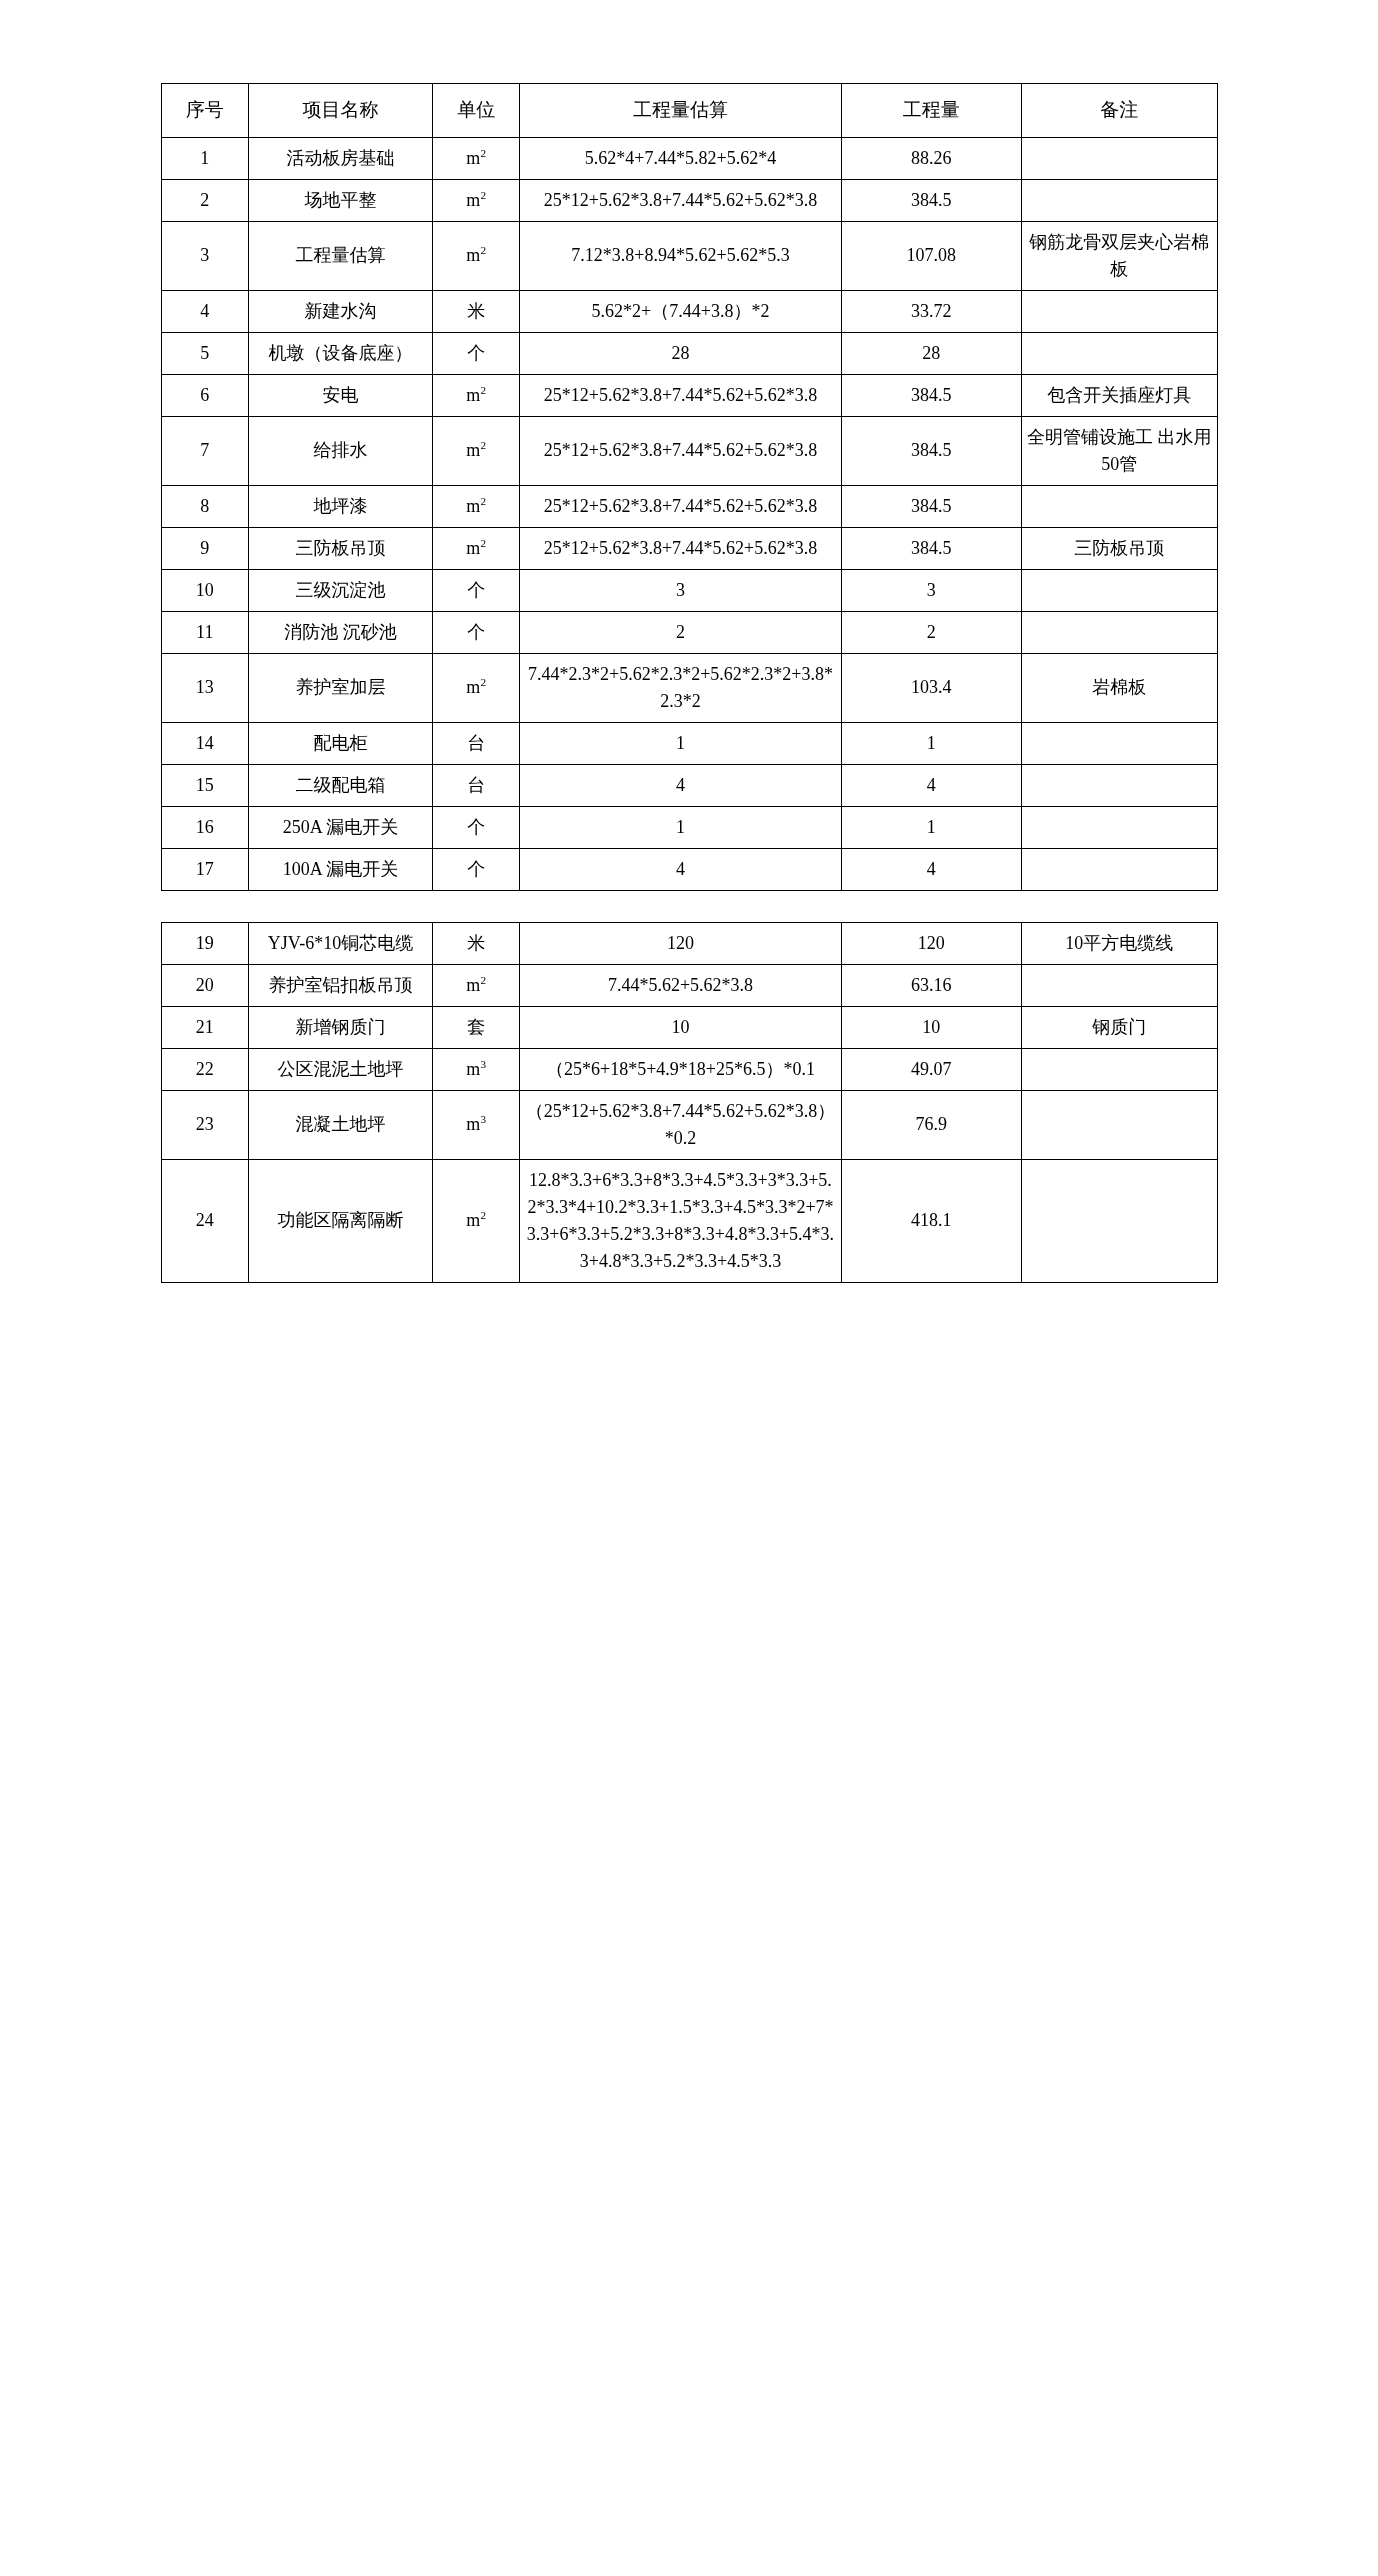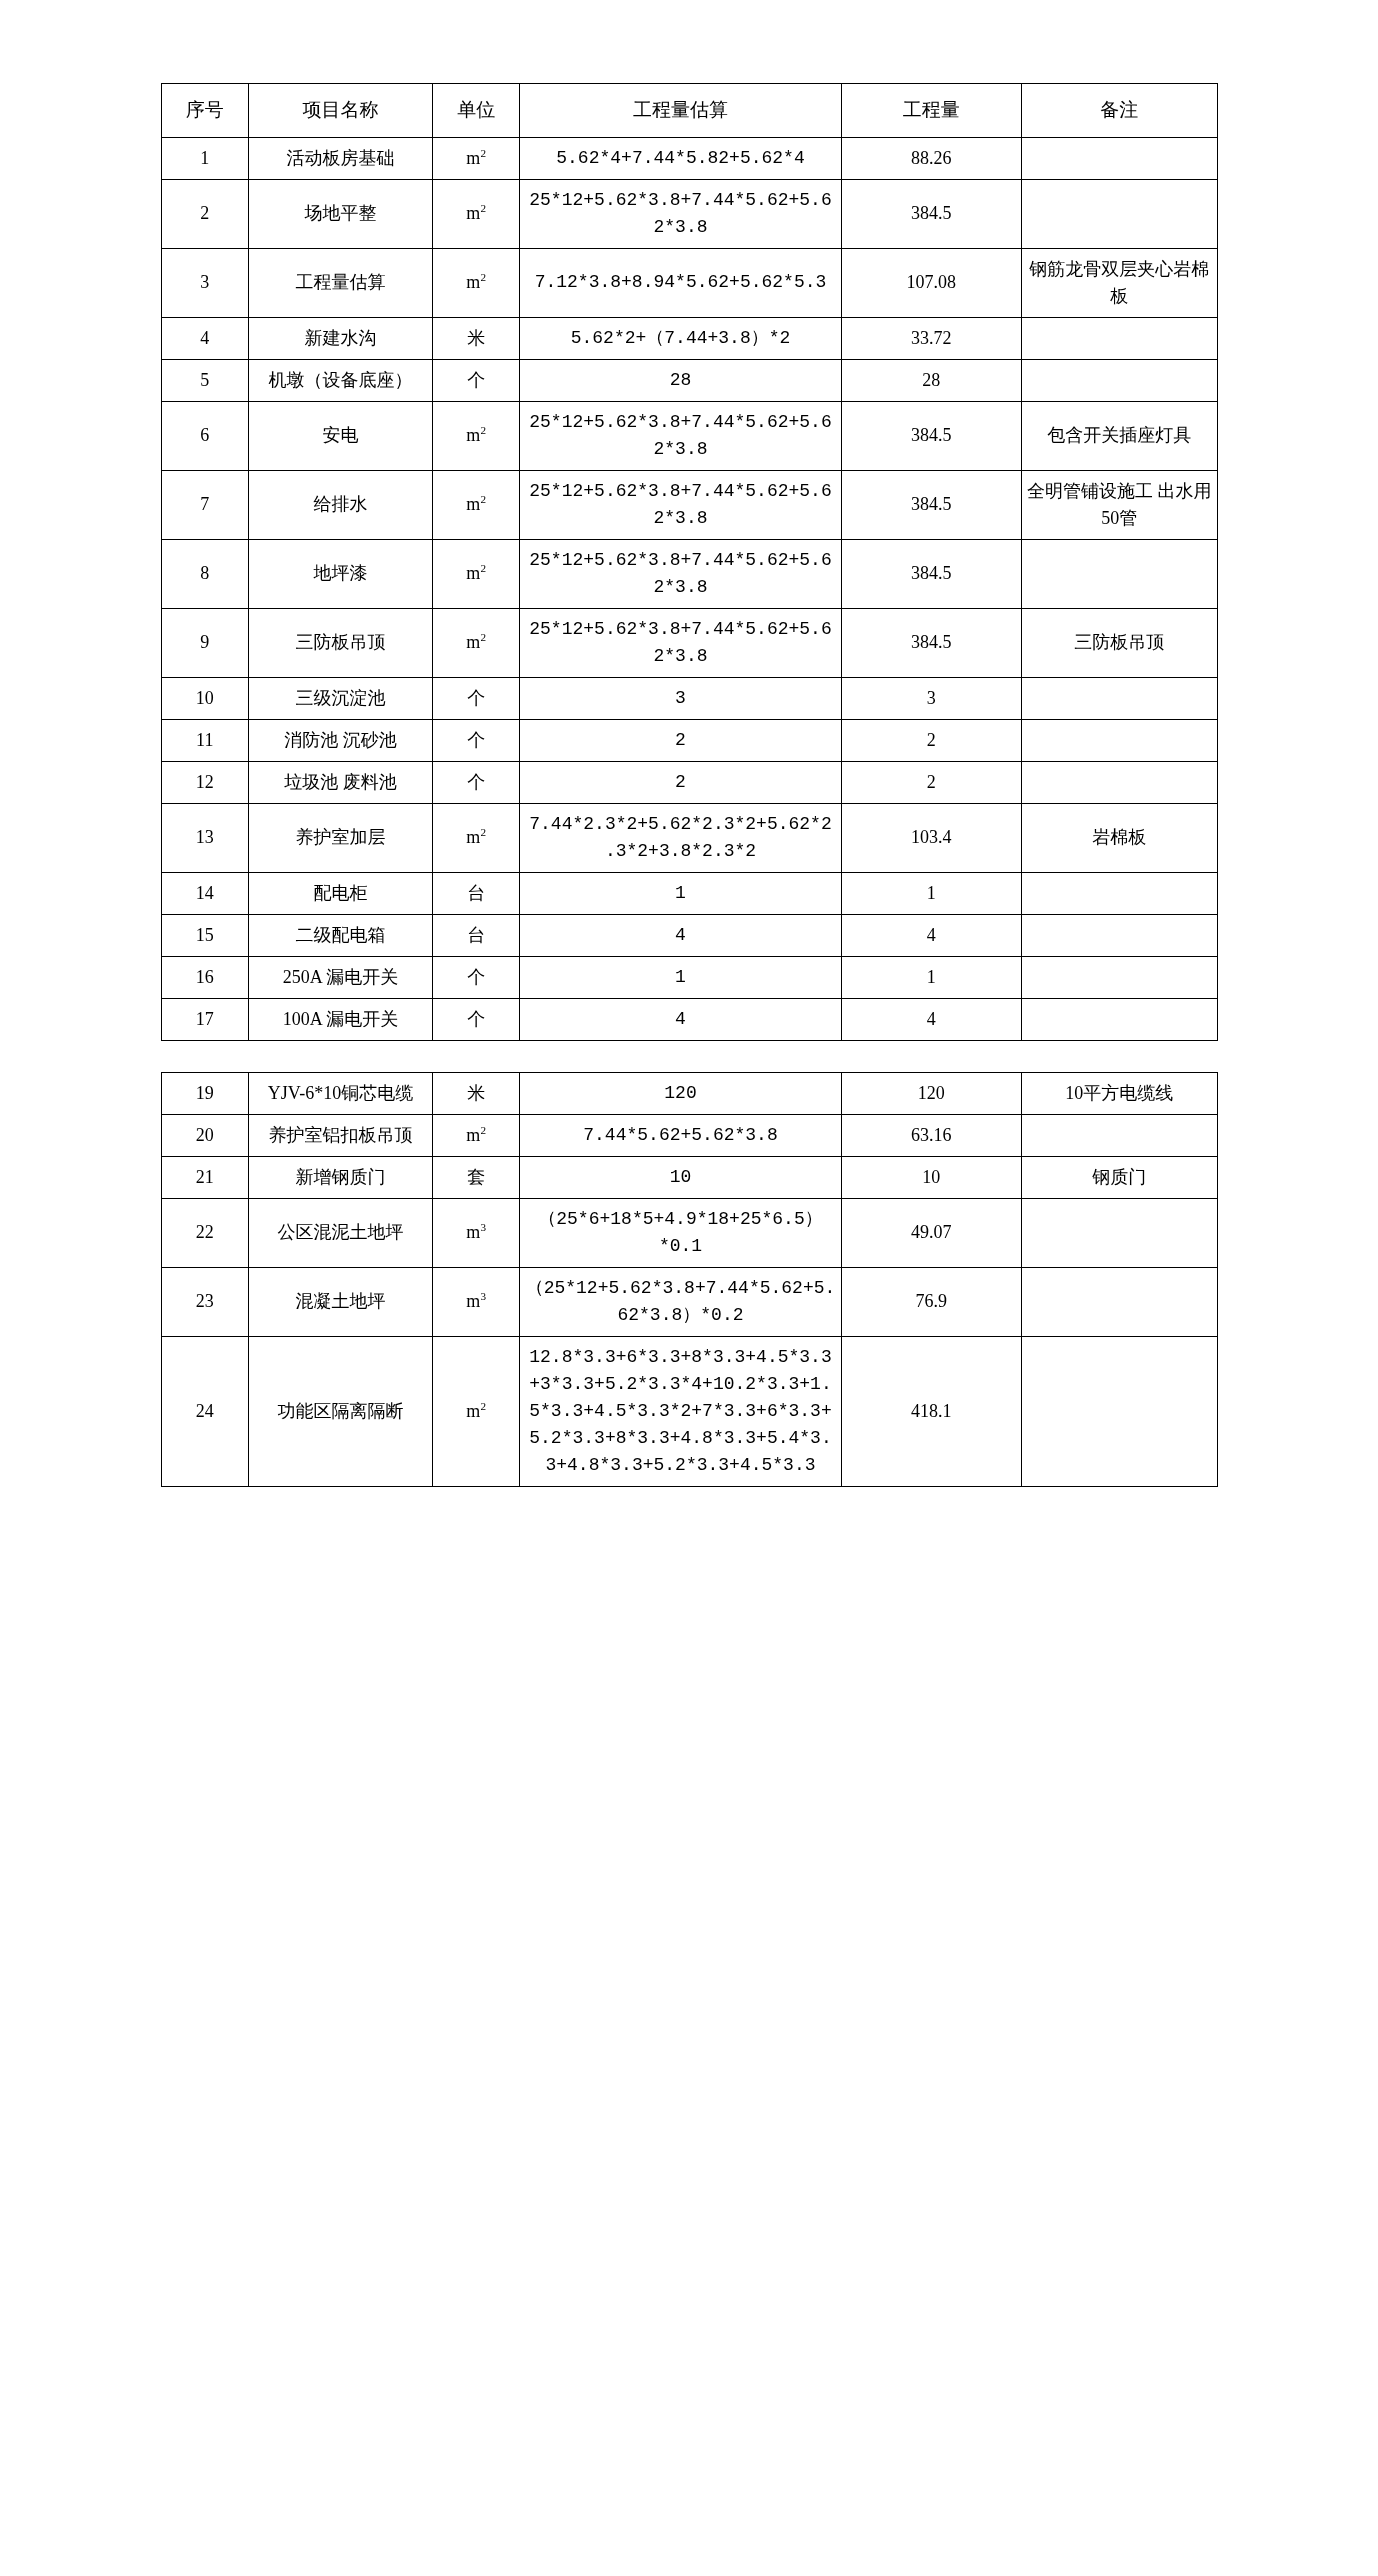--- a/index.html
+++ b/index.html
@@ -48,21 +48,20 @@
   col.c-qty    { width: 17.0%; }
   col.c-note   { width: 18.6%; }
 
   td.cell-calc, td.cell-qty {
     font-family: "Liberation Serif", "DejaVu Serif", serif;
   }
   td.cell-calc {
     line-height: 1.55;
     padding-left: 8.7px;
     padding-right: 8.7px;
-    font-family: Liberation Mono, monospace;
   }
   .unit sup {
     font-size: 0.62em;
     vertical-align: super;
     line-height: 0;
   }
   .table-gap {
     height: 31px;
   }
   .tall td { padding-top: 14px; padding-bottom: 14px; }
@@ -174,28 +173,20 @@
         </tr>
         <tr>
           <td>11</td>
           <td>消防池 沉砂池</td>
           <td class="unit">个</td>
           <td class="cell-calc">2</td>
           <td class="cell-qty">2</td>
           <td></td>
         </tr>
         <tr>
-          <td>12</td>
-          <td>垃圾池 废料池</td>
-          <td class="unit">个</td>
-          <td class="cell-calc">2</td>
-          <td class="cell-qty">2</td>
-          <td></td>
-        </tr>
-        <tr>
           <td>13</td>
           <td>养护室加层</td>
           <td class="unit">m<sup>2</sup></td>
           <td class="cell-calc">7.44*2.3*2+5.62*2.3*2+5.62*2.3*2+3.8*2.3*2</td>
           <td class="cell-qty">103.4</td>
           <td>岩棉板</td>
         </tr>
         <tr>
           <td>14</td>
           <td>配电柜</td>

